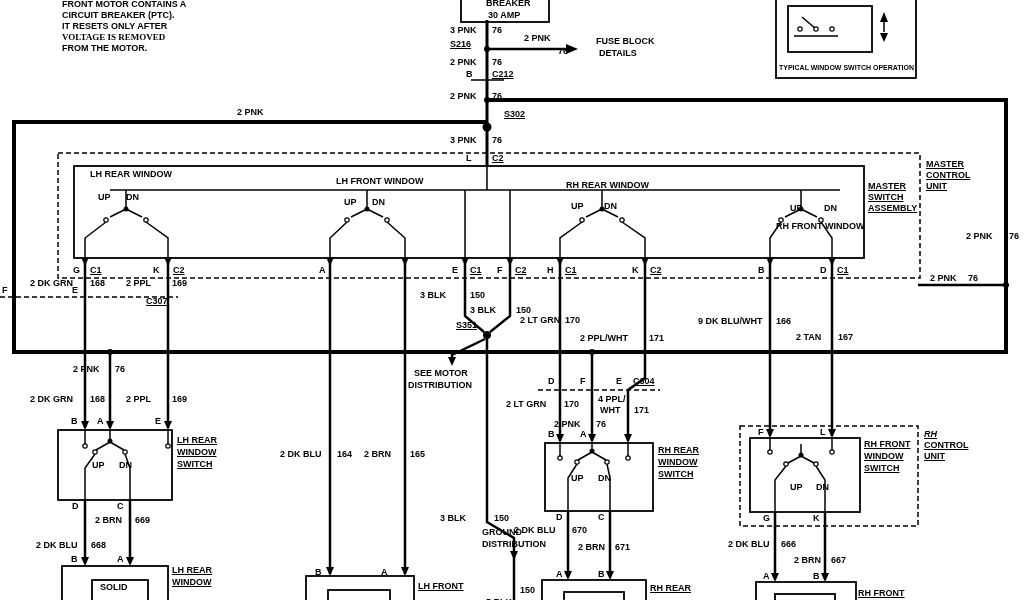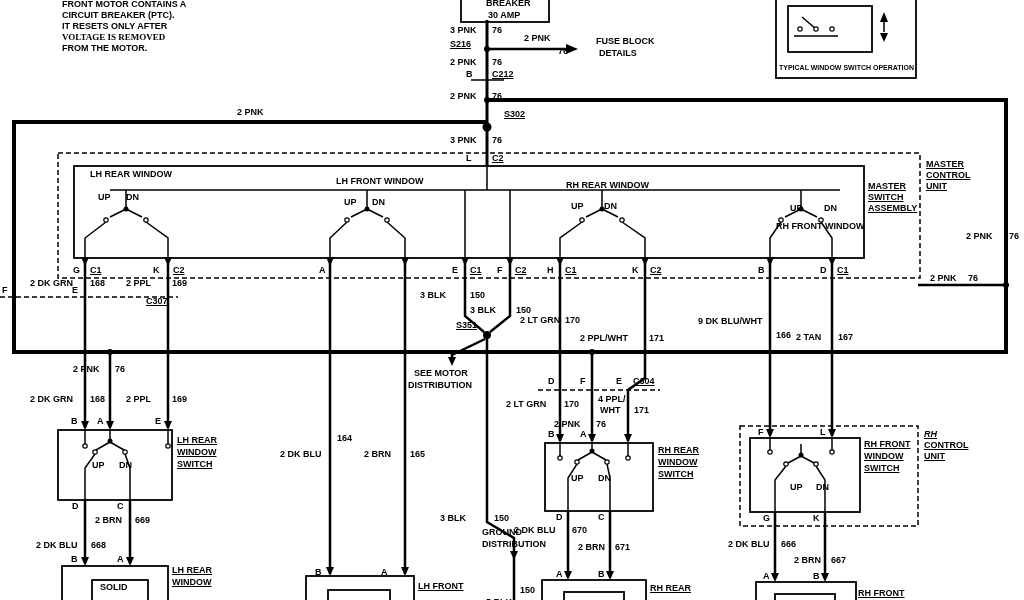--- a/index.html
+++ b/index.html
@@ -240,21 +240,21 @@
       <span class="lbl" style="left: 95px; top: 516px;">2 BRN</span>
       <span class="lbl" style="left: 135px; top: 516px;">669</span>
       <span class="lbl" style="left: 36px; top: 541px;">2 DK BLU</span>
       <span class="lbl" style="left: 91px; top: 541px;">668</span>
       <span class="lbl" style="left: 71px; top: 555px;">B</span>
       <span class="lbl" style="left: 117px; top: 555px;">A</span>
       <span class="lbl u" style="left: 172px; top: 566px;">LH REAR</span>
       <span class="lbl u" style="left: 172px; top: 578px;">WINDOW</span>
       <span class="lbl" style="left: 100px; top: 583px;">SOLID</span>
       <span class="lbl" style="left: 280px; top: 450px;">2 DK BLU</span>
-      <span class="lbl" style="left: 337px; top: 434px;">164</span>
+      <span class="lbl" style="left: 337px; top: 450px;">164</span>
       <span class="lbl" style="left: 364px; top: 450px;">2 BRN</span>
       <span class="lbl" style="left: 410px; top: 450px;">165</span>
       <span class="lbl" style="left: 315px; top: 568px;">B</span>
       <span class="lbl" style="left: 381px; top: 568px;">A</span>
       <span class="lbl u" style="left: 418px; top: 582px;">LH FRONT</span>
       <span class="lbl" style="left: 420px; top: 291px;">3 BLK</span>
       <span class="lbl" style="left: 470px; top: 291px;">150</span>
       <span class="lbl" style="left: 470px; top: 306px;">3 BLK</span>
       <span class="lbl" style="left: 516px; top: 306px;">150</span>
       <span class="lbl u" style="left: 456px; top: 321px;">S351</span>
@@ -291,21 +291,21 @@
       <span class="lbl" style="left: 556px; top: 513px;">D</span>
       <span class="lbl" style="left: 598px; top: 513px;">C</span>
       <span class="lbl" style="left: 514px; top: 526px;">2 DK BLU</span>
       <span class="lbl" style="left: 572px; top: 526px;">670</span>
       <span class="lbl" style="left: 578px; top: 543px;">2 BRN</span>
       <span class="lbl" style="left: 615px; top: 543px;">671</span>
       <span class="lbl" style="left: 556px; top: 570px;">A</span>
       <span class="lbl" style="left: 598px; top: 570px;">B</span>
       <span class="lbl u" style="left: 650px; top: 584px;">RH REAR</span>
       <span class="lbl" style="left: 698px; top: 317px;">9 DK BLU/WHT</span>
-      <span class="lbl" style="left: 776px; top: 331px;">166</span>
+      <span class="lbl" style="left: 776px; top: 317px;">166</span>
       <span class="lbl" style="left: 796px; top: 333px;">2 TAN</span>
       <span class="lbl" style="left: 838px; top: 333px;">167</span>
       <span class="lbl" style="left: 758px; top: 428px;">F</span>
       <span class="lbl" style="left: 820px; top: 428px;">L</span>
       <span class="lbl u" style="left: 864px; top: 440px;">RH FRONT</span>
       <span class="lbl u" style="left: 864px; top: 452px;">WINDOW</span>
       <span class="lbl u" style="left: 864px; top: 464px;">SWITCH</span>
       <span class="lbl u" style="left: 924px; top: 430px; font-style: italic;">RH</span>
       <span class="lbl u" style="left: 924px; top: 441px;">CONTROL</span>
       <span class="lbl u" style="left: 924px; top: 452px;">UNIT</span>

